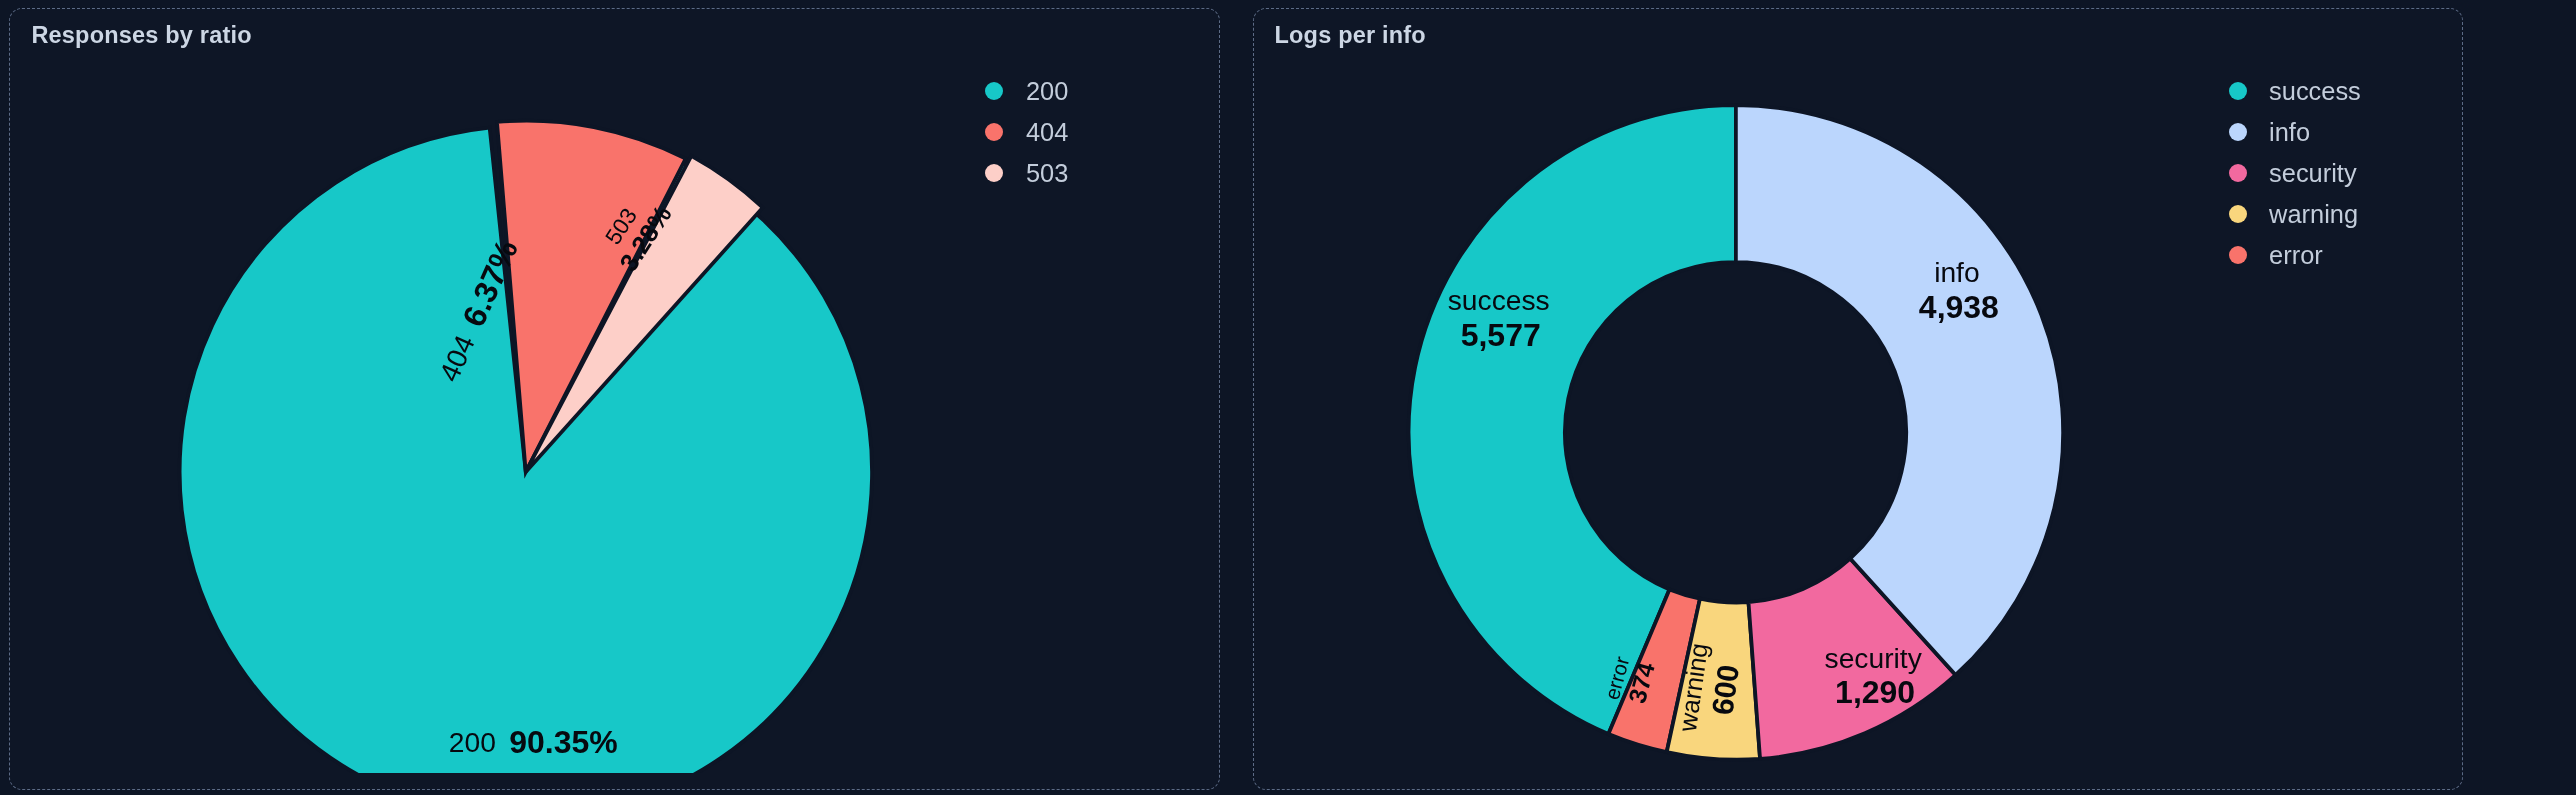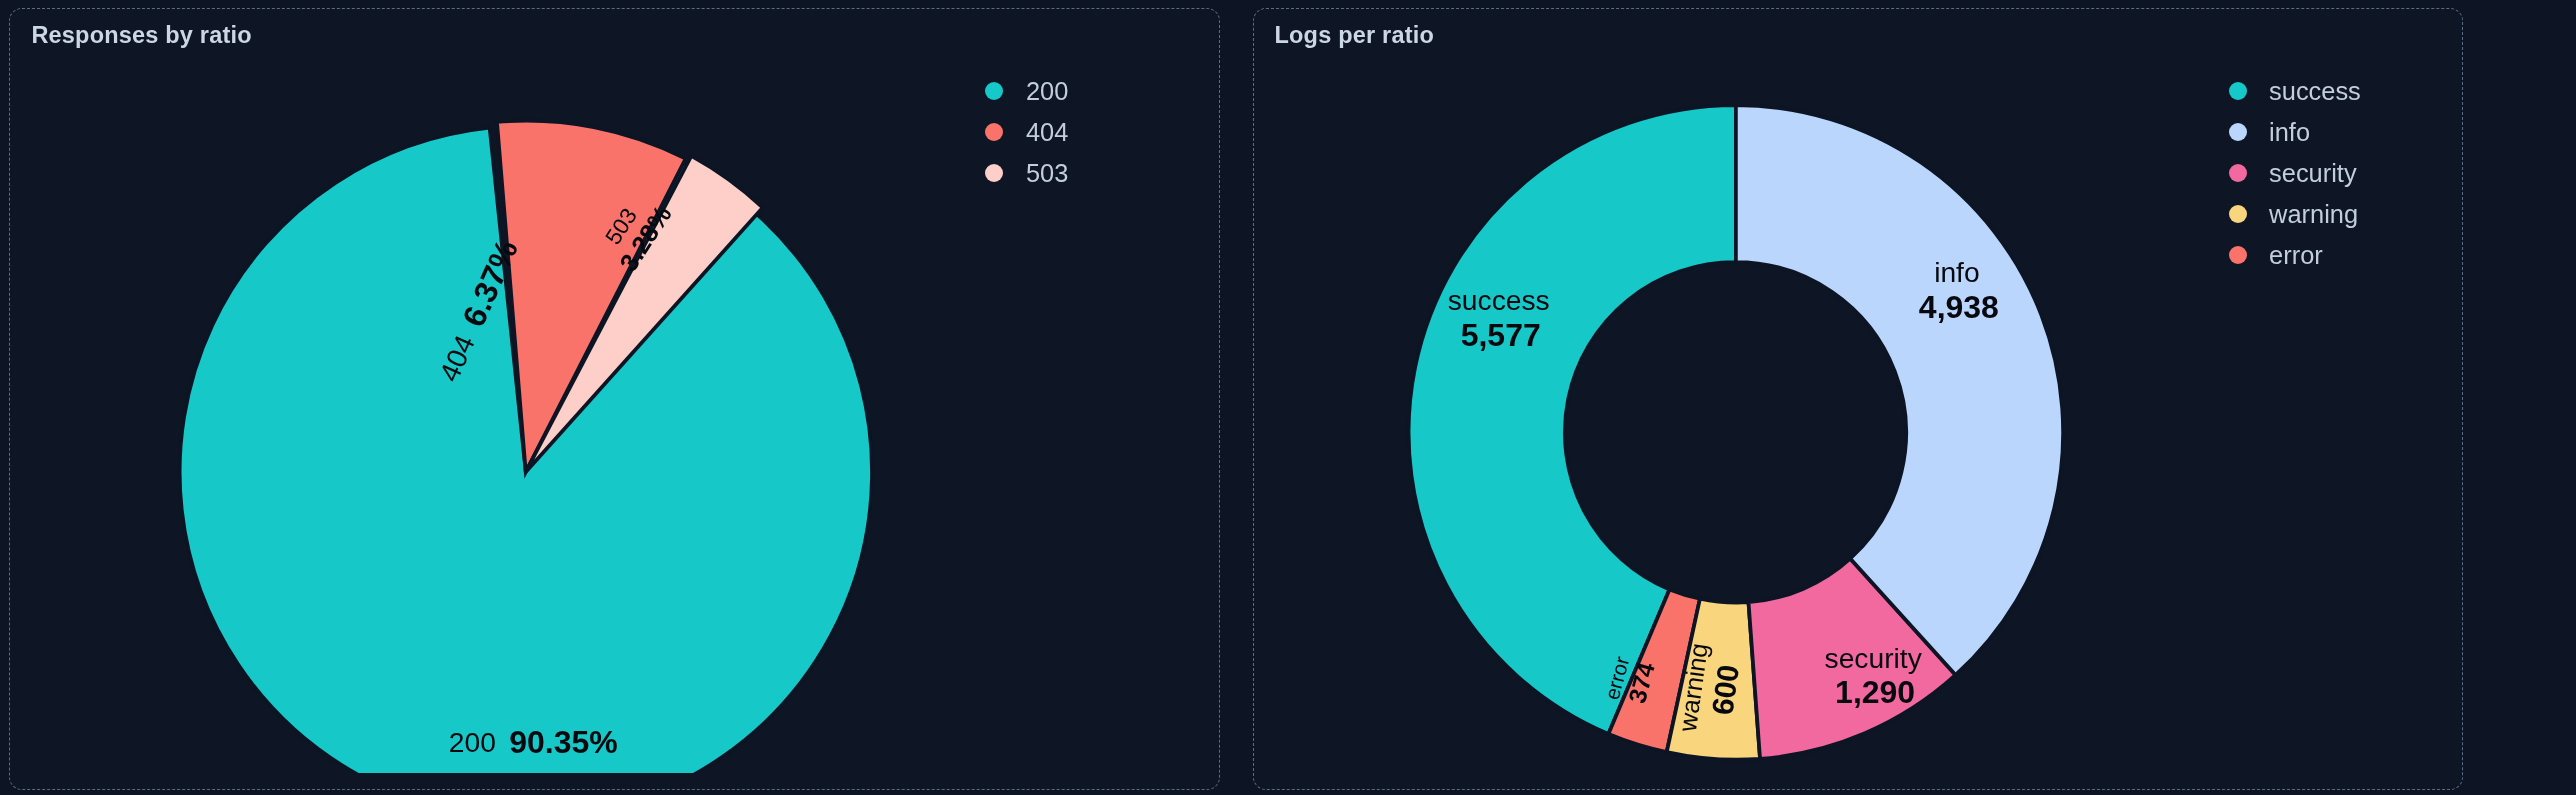--- a/index.html
+++ b/index.html
@@ -173,21 +173,21 @@
               <i></i>
               <i></i>
             </span>
         </div>
       </div>
 
     </div>
   </section>
 
   <section class="panel">
-    <div class="panel-title">Logs per ratio</div>
+    <div class="panel-title">Logs per info</div>
     <div class="panel-body">
 
       <div class="viz">
         <svg width="960" height="715" viewBox="0 0 1020 760">
           <g transform="translate(512,398)">
 
             <path fill="#17c8c8" stroke="#0d1525" stroke-width="4" d="M 0 -348 A 348 348 0 0 0 -135.5 320.5 L -70.6 167 A 181 181 0 0 1 0 -181 Z"></path>
 
             <path fill="#f9736b" stroke="#0d1525" stroke-width="4" d="M -135.5 320.5 A 348 348 0 0 0 -73.5 339.7 L -38.2 176.7 A 181 181 0 0 1 -70.6 167 Z"></path>
 

